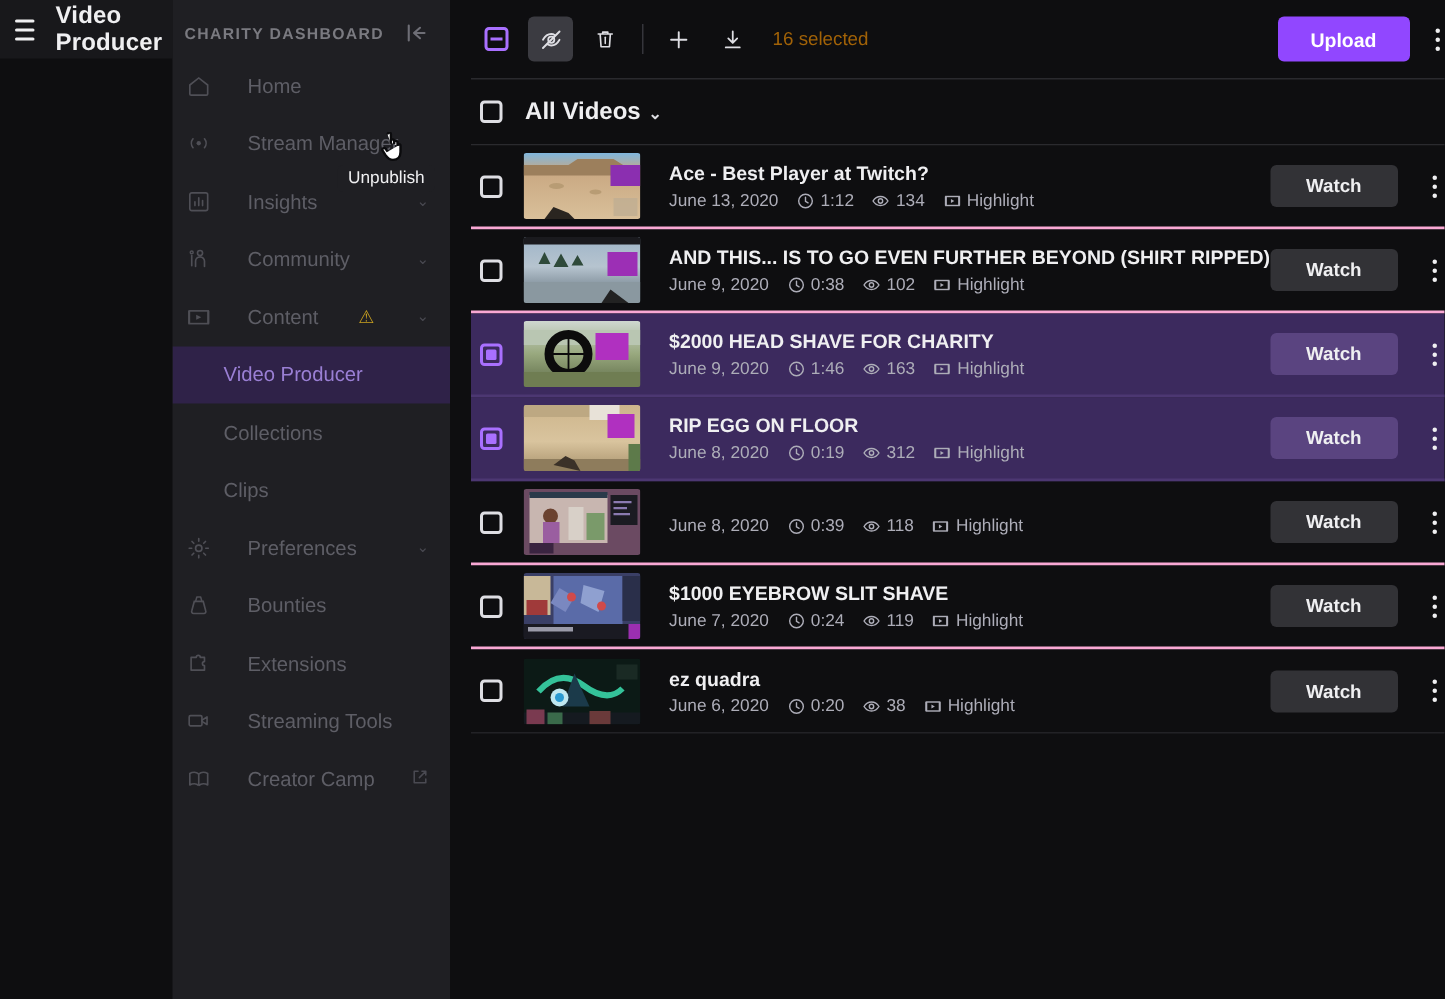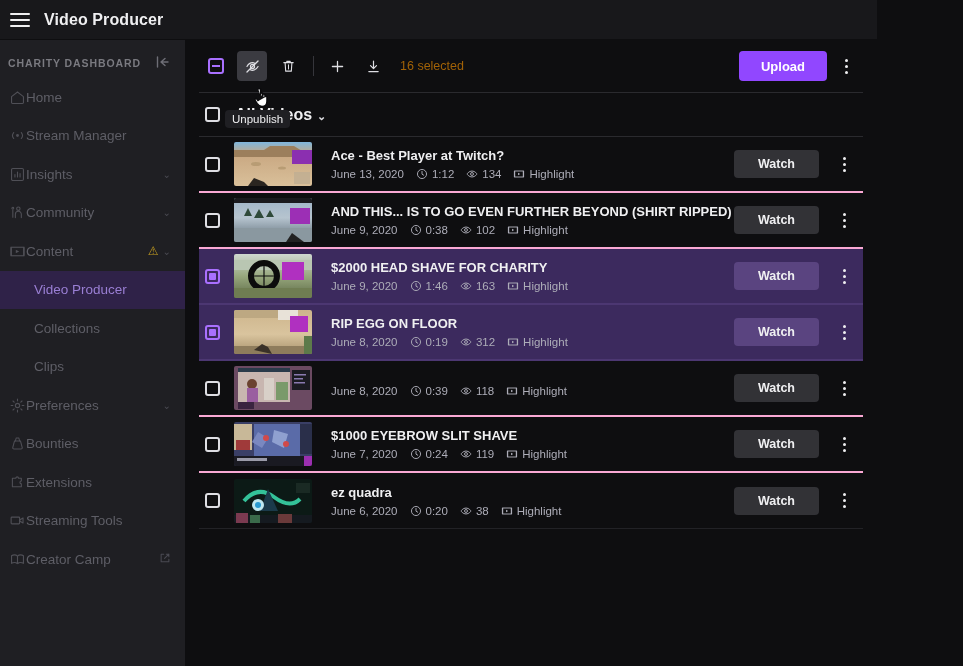--- a/index.html
+++ b/index.html
@@ -2,21 +2,21 @@
 <html><head>
 <meta charset="utf-8">
 <style>
   * { box-sizing: border-box; margin: 0; padding: 0; }
   html, body {
     width: 963px; height: 666px;
     background: #0e0e10;
     font-family: "Liberation Sans", sans-serif;
     overflow: hidden;
   }
-  .app { position: relative; width: 877px; height: 666px; display: flex; flex-direction: column; }
+  .app { position: relative; width: 877px; height: 666px; display: flex; flex-direction: row; }
 
   
   .topbar {
     height: 40px; flex: 0 0 40px;
     background: #18181b;
     display: flex; align-items: center;
     padding-left: 10px; gap: 14px;
     border-bottom: 1px solid #0e0e10;
   }
   .hamburger { width: 20px; height: 20px; display: flex; flex-direction: column; justify-content: center; gap: 4px; cursor: pointer; }
@@ -36,21 +36,21 @@
   .side-head {
     display: flex; align-items: center; justify-content: space-between;
     padding: 6px 14px 6px 8px; height: 30px;
   }
   .side-head-label { color: #7a7a80; font-size: 10.5px; font-weight: bold; letter-spacing: .9px; }
   .collapse-ico { color: #6e6e76; font-size: 13px; line-height: 1; cursor: pointer; }
 
   .nav-item {
     display: flex; align-items: center;
     height: 38.5px; padding: 0 14px 0 8px;
-    gap: 0; cursor: pointer; position: relative;
+    gap: 24px; cursor: pointer; position: relative;
   }
   .nav-item .ico { width: 18px; height: 18px; flex: 0 0 18px; display: flex; align-items: center; justify-content: center; color: #4f4f56; }
   .nav-item .ico svg { width: 17px; height: 17px; display: block; }
   .nav-label { color: #5e5e66; font-size: 13.5px; flex: 1 1 auto; white-space: nowrap; }
   .nav-item .chev { color: #4a4a52; font-size: 10px; }
   .nav-item .warn { color: #c8a020; font-size: 12px; margin-right: 4px; }
   .nav-item .ext { color: #4a4a52; font-size: 11px; }
   .nav-sub { padding-left: 34px; height: 38.5px; display: flex; align-items: center; cursor: pointer; }
   .nav-sub .nav-label { font-size: 13.5px; }
   .nav-sub.active { background: #2f2248; }

